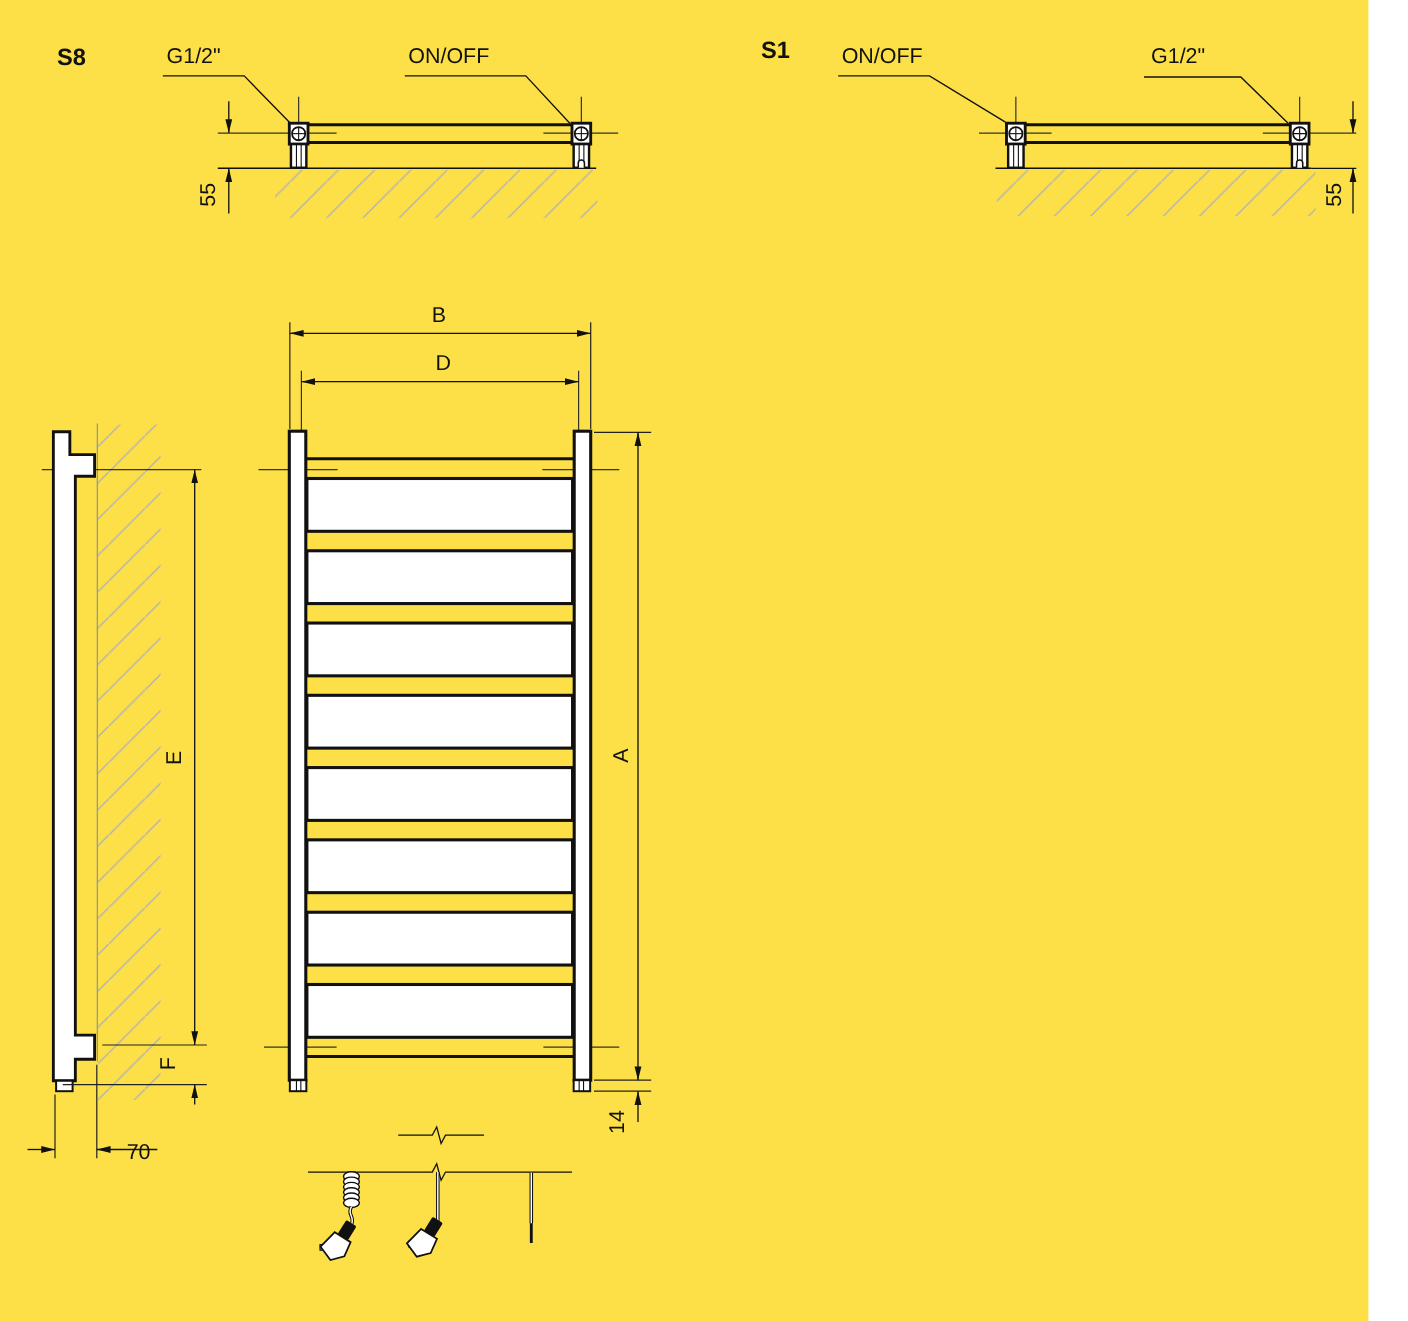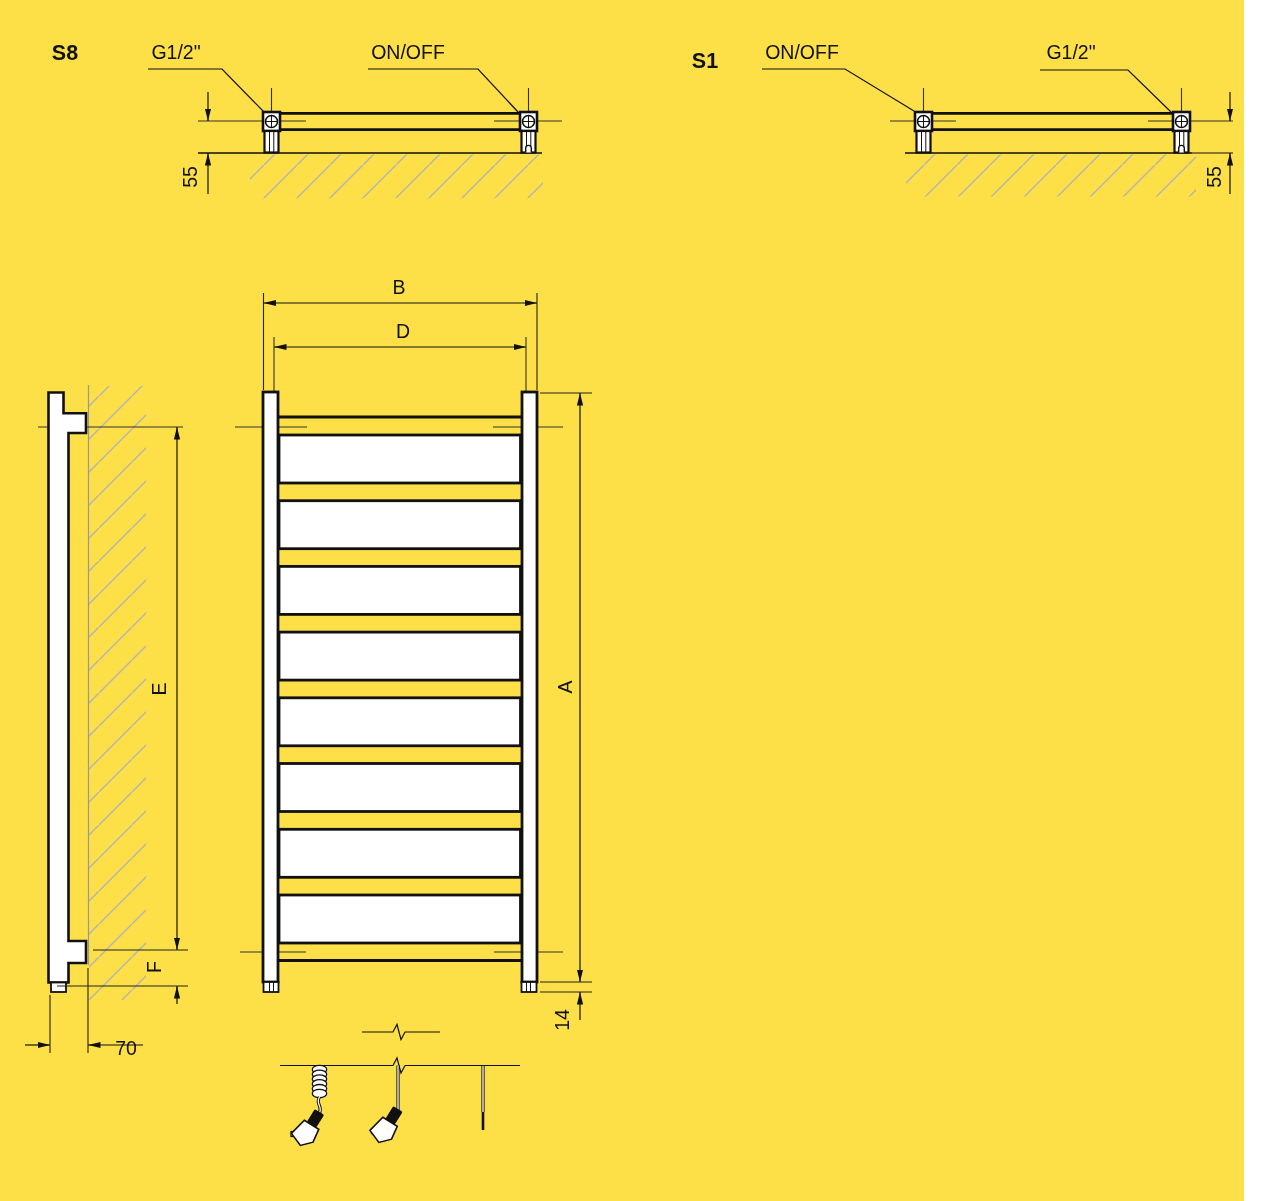--- a/index.html
+++ b/index.html
@@ -219,21 +219,21 @@
         <line x1="483" y1="1112" x2="483" y2="1130" stroke="#111" stroke-width="2.6"></line>
       </g>
     </g>
   </svg>
 
   <div class="lbl model" style="left:65px; top:53px;">S8</div>
   <div class="lbl" style="left:176px; top:52px;">G1/2"</div>
   <div class="lbl" style="left:408px; top:52px;">ON/OFF</div>
   <div class="lbl rot" style="left:190px; top:177px;">55</div>
 
-  <div class="lbl model" style="left:705px; top:61px;">S1</div>
+  <div class="lbl model" style="left:705px; top:46px;">S1</div>
   <div class="lbl" style="left:802px; top:52px;">ON/OFF</div>
   <div class="lbl" style="left:1071px; top:52px;">G1/2"</div>
   <div class="lbl rot" style="left:1214px; top:177px;">55</div>
 
   <div class="lbl" style="left:399px; top:287px;">B</div>
   <div class="lbl" style="left:403px; top:331px;">D</div>
   <div class="lbl rot" style="left:565px; top:687px;">A</div>
   <div class="lbl rot" style="left:562px; top:1020px;">14</div>
 
   <div class="lbl rot" style="left:159px; top:689px;">E</div>

